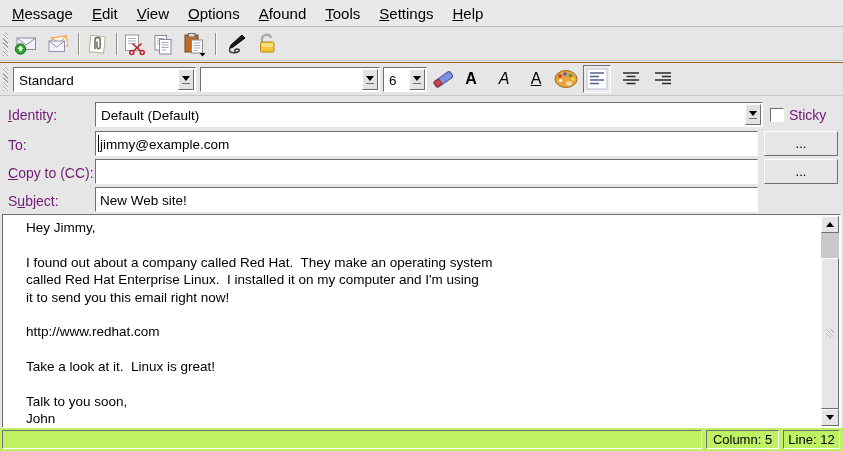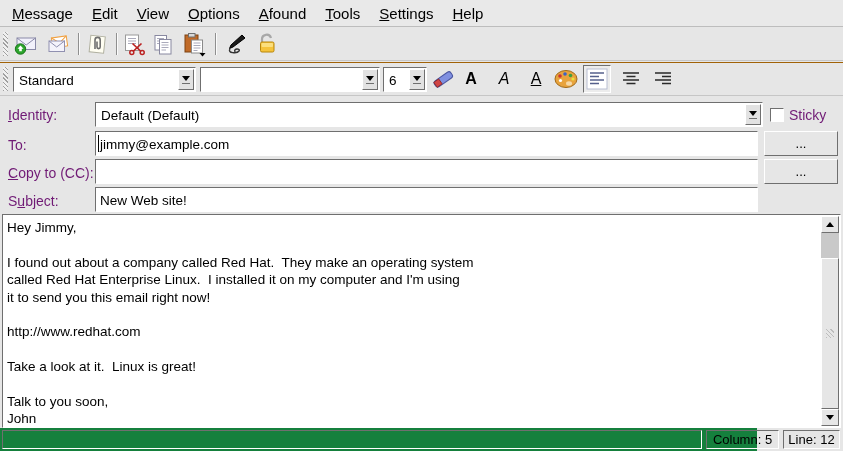--- a/index.html
+++ b/index.html
@@ -81,21 +81,21 @@
     background:#ececec;
   }
 
   
   #editor {
     position:absolute; left:2px; top:214px; width:839px; height:214px;
     background:#fff; border:1px solid; border-color:#6f6f6f #ffffff #ffffff #6f6f6f;
   }
   #editor-text {
     position:absolute; left:0; top:0; right:19px; bottom:0;
-    padding:4px 0 0 4px; overflow:hidden;
+    padding:4px 0 0 23px; overflow:hidden;
     font-size:13.5px; line-height:17.4px; color:#000;
   }
   .ed-line { white-space:pre-wrap; min-height:17.4px; }
 
   
   #scrollbar { position:absolute; right:1px; top:1px; bottom:1px; width:18px; background:#c9c9c9; }
   .sb-btn {
     position:absolute; left:0; width:18px; height:17px; background:#e6e6e6;
     border:1px solid; border-color:#ffffff #6f6f6f #6f6f6f #ffffff;
     display:flex; align-items:center; justify-content:center;
@@ -106,21 +106,21 @@
   #sb-thumb {
     position:absolute; left:0; width:18px; top:42px; bottom:17px; background:#e6e6e6;
     border:1px solid; border-color:#ffffff #6f6f6f #6f6f6f #ffffff;
   }
   #sb-thumb::after {
     content:""; position:absolute; left:4px; right:4px; top:50%; height:9px; margin-top:-5px;
     background: repeating-linear-gradient(45deg,#bdbdbd 0,#bdbdbd 1px,transparent 1px,transparent 3px);
   }
 
   
-  #statusbar { position:absolute; left:0; top:428px; width:757px; height:23px; background:#15803d; }
+  #statusbar { position:absolute; left:0; top:428px; width:843px; height:23px; background:#bef264; }
   .status-panel {
     position:absolute; top:2px; height:19px;
     border:1px solid; border-color:#6f6f6f #ffffff #ffffff #6f6f6f;
     font-size:13px; display:flex; align-items:center; justify-content:center; white-space:nowrap;
   }
 
   svg { display:block; }
 </style>
 </head>
 <body>

